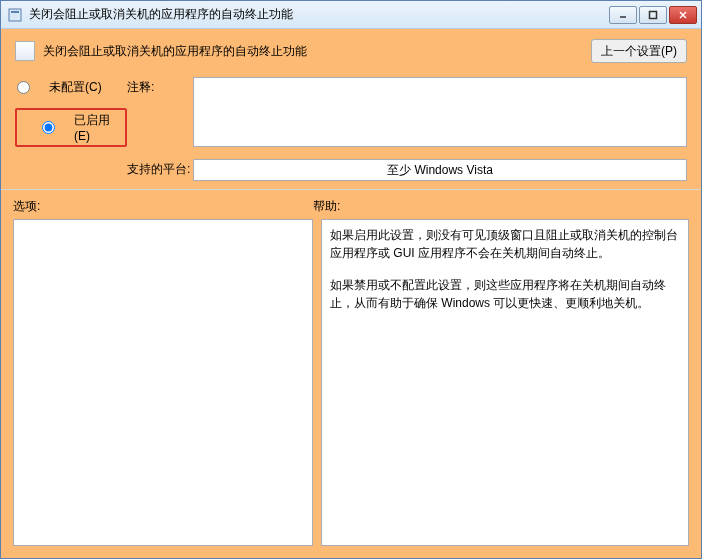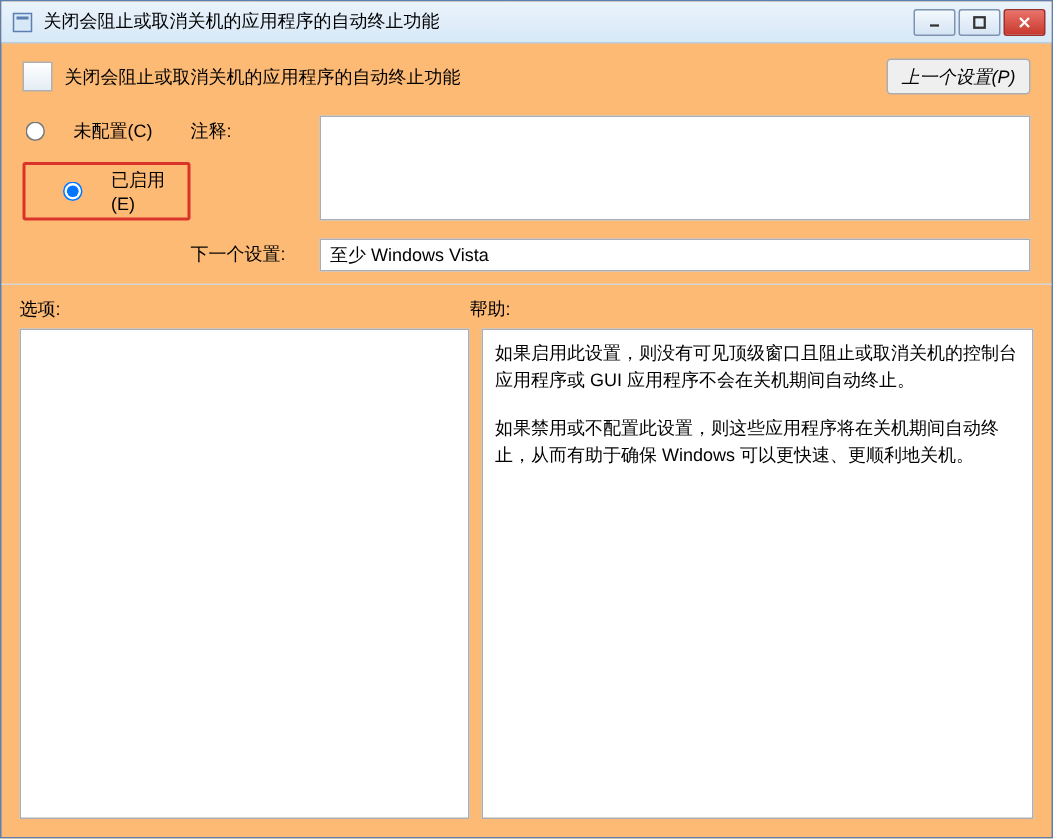--- a/index.html
+++ b/index.html
@@ -65,21 +65,21 @@
     display: flex;
     align-items: center;
   }
   .policy-icon {
     width: 20px; height: 20px;
     border: 1px solid #b0b0b0;
     background: linear-gradient(#fff, #e4ecf5);
     margin-right: 8px;
   }
   .policy-title { font-size: 12px; }
-  .nav-btns { margin-left: auto; display: flex; gap: 6px; font-style: italic; }
+  .nav-btns { margin-left: auto; display: flex; gap: 6px; }
   .nav-btn {
     width: 96px; height: 24px;
     border: 1px solid #adadad;
     background: #efefef;
     border-radius: 3px;
     font-size: 12px;
     cursor: default;
     display: flex; align-items: center; justify-content: center;
   }
 
@@ -108,40 +108,41 @@
 
   .fields-col {
     flex: 1;
     display: flex;
     flex-direction: column;
     gap: 12px;
   }
   .field-row {
     display: flex;
     align-items: flex-start;
-    gap: 20px;
+    gap: 0;
   }
   .field-label { width: 66px; padding-top: 2px; }
   .comment-box {
     flex: 1;
     height: 70px;
     border: 1px solid #abadb3;
     background: #fff;
     resize: none;
     font-family: inherit;
     font-size: 12px;
     padding: 2px 4px;
   }
   .platform-box {
     flex: 1;
     height: 22px;
     border: 1px solid #abadb3;
     background: #fff;
     padding: 2px 6px;
     font-size: 12px;
+    text-align: center;
   }
 
   .lower {
     flex: 1;
     display: flex;
     flex-direction: column;
     padding: 8px 12px 12px 12px;
   }
   .labels-row {
     display: flex;
@@ -220,21 +221,21 @@
             <span class="radio-label">已启用(E)</span>
           </label>
         </div>
 
         <div class="fields-col">
           <div class="field-row">
             <div class="field-label">注释:</div>
             <textarea class="comment-box" style=""></textarea>
           </div>
           <div class="field-row">
-            <div class="field-label">下一个设置:</div>
+            <div class="field-label">支持的平台:</div>
             <div class="platform-box">至少 Windows Vista</div>
           </div>
         </div>
       </div>
     </div>
 
     <div class="lower">
       <div class="labels-row">
         <div class="left">选项:</div>
         <div>帮助:</div>

